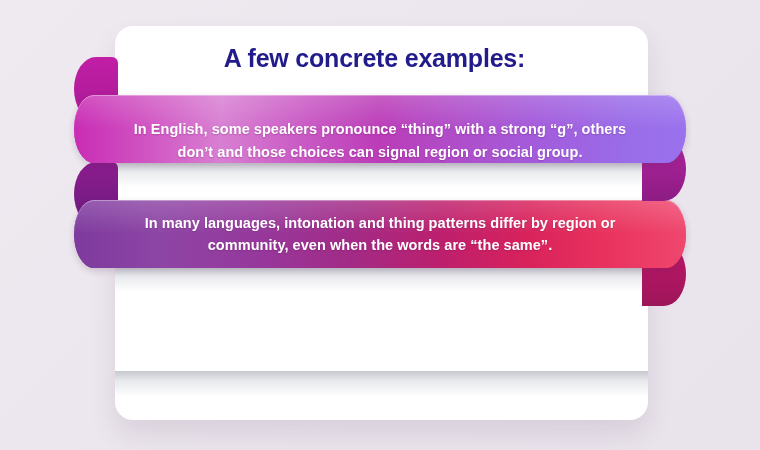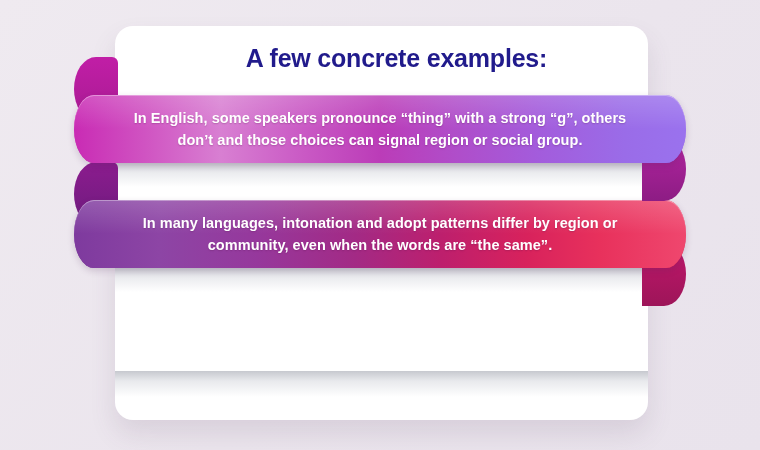--- a/index.html
+++ b/index.html
@@ -31,21 +31,21 @@
     width: 533px;
     height: 394px;
     background: #ffffff;
     border-radius: 18px;
     box-shadow: 0 14px 26px rgba(90, 70, 100, 0.13);
   }
 
   
   .card-title {
     position: absolute;
-    left: 130px;
+    left: 108px;
     top: 44px;
     width: 533px;
     text-align: center;
     font-size: 25px;
     font-weight: bold;
     letter-spacing: -0.2px;
     color: #211b8c;
     z-index: 40;
   }
 
@@ -115,20 +115,21 @@
     display: flex;
     align-items: center;
     justify-content: center;
     box-shadow: inset 0 1px 0 rgba(255,255,255,0.35),
                 0 3px 7px rgba(80, 40, 90, 0.20);
   }
   .r1 .band {
     background: linear-gradient(90deg,
       #c92bb4 0%, #cf4ec0 10%, #d87fd2 24%, #c958c4 38%,
       #bb3cb8 50%, #b04dc9 62%, #a35cdc 76%, #9a6ce8 90%, #9a72ee 100%);
+    align-items: flex-end;
   }
   .r2 .band {
     background: linear-gradient(90deg,
       #7e3a9e 0%, #8d45a5 14%, #96389c 30%, #a32a85 46%,
       #bd1f6d 60%, #d8225c 74%, #e8315c 86%, #ef476e 100%);
   }
   .r3 .band {
     background: linear-gradient(90deg,
       #f5512e 0%, #f86a3e 10%, #fa8a5a 20%, #f7693b 32%,
       #f4561f 44%, #f87213 58%, #fb980c 72%, #ffb618 86%, #ffc73a 100%);
@@ -193,20 +194,20 @@
     </div>
   </div>
   <div class="under-shadow us1"></div>
 
   <div class="ribbon r2">
     <div class="fold fold-left"></div>
     <div class="fold fold-right"></div>
     <div class="crease crease-left"></div>
     <div class="crease crease-right"></div>
     <div class="band">
-      <div class="band-text">In many languages, intonation and adopt patterns differ by region or community, even when the words are “the same”.</div>
+      <div class="band-text">In many languages, intonation and thing patterns differ by region or community, even when the words are “the same”.</div>
     </div>
   </div>
   <div class="under-shadow us2"></div>
 
   <div class="under-shadow us3"></div>
 
 </div>
 
 </body></html>

